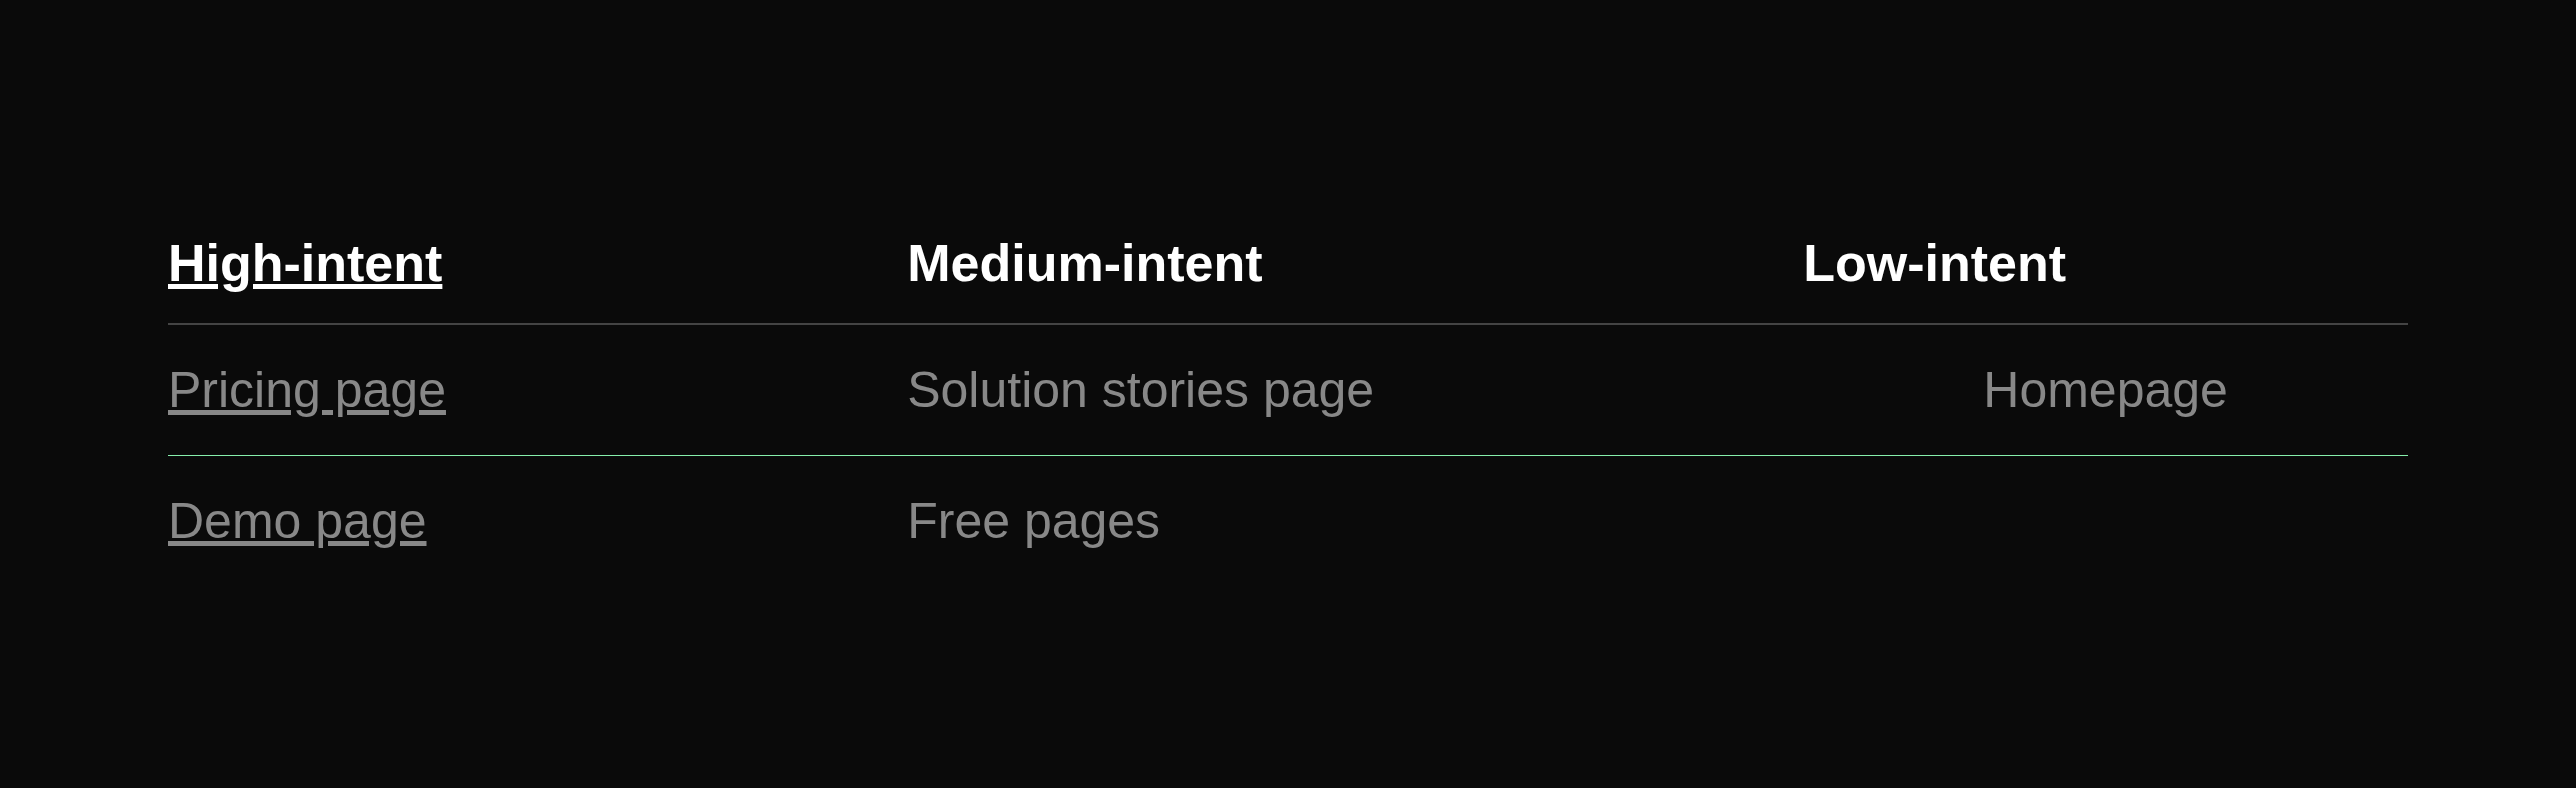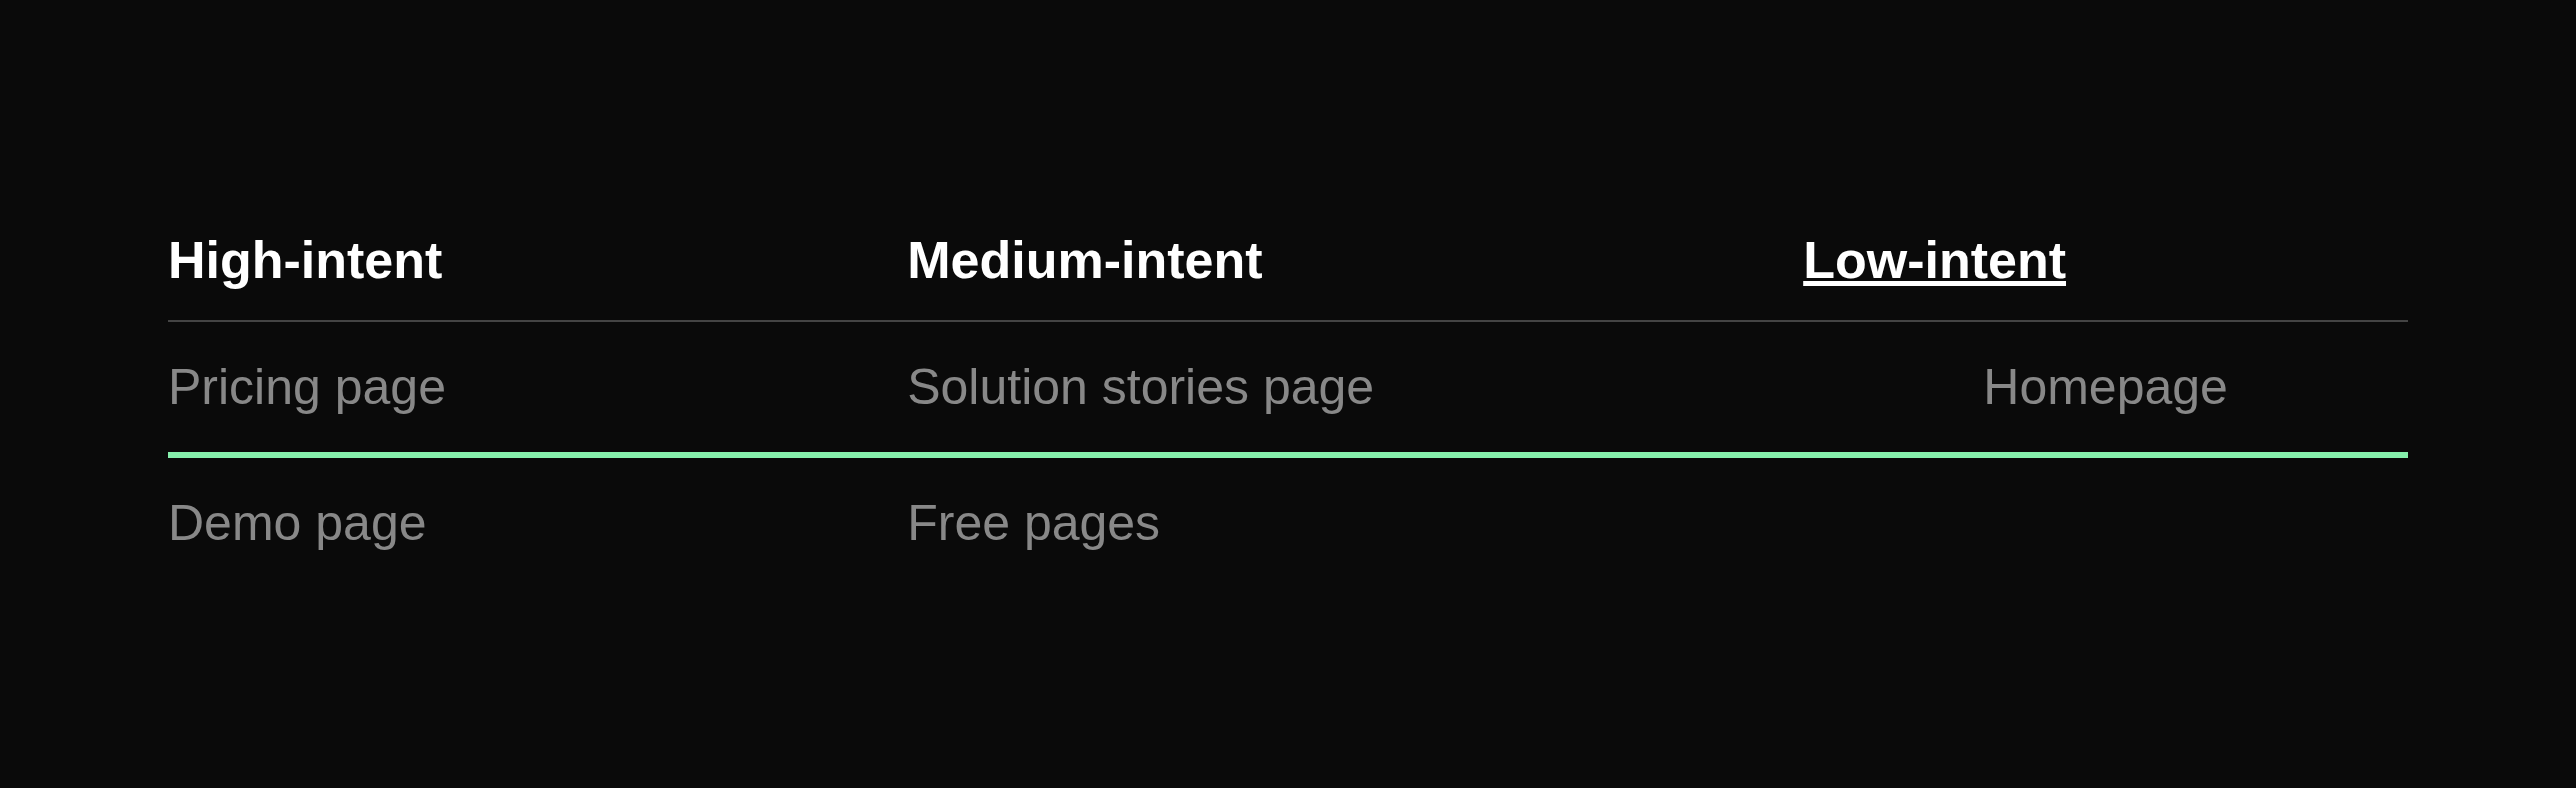--- a/index.html
+++ b/index.html
@@ -33,43 +33,42 @@
       font-size: 52px;
       font-weight: 700;
       color: #ffffff;
       text-align: left;
       padding: 30px 40px 30px 0;
       border-bottom: 2px solid #444444;
     }
 
     .intent-table thead tr th:last-child {
       padding-right: 0;
-      text-decoration: underline;
     }
 
     .intent-table tbody tr td {
       font-size: 50px;
       font-weight: 300;
       color: #888888;
       text-align: left;
       padding: 36px 40px 36px 0;
-      border-bottom: 6px solid #86efac;
+      border-bottom: 1px solid #86efac;
       vertical-align: middle;
     }
 
     .intent-table tbody tr td:last-child {
       padding-right: 0;
       text-align: center;
     }
 
     .intent-table tbody tr:last-child td {
       border-bottom: none;
     }
 
-    .col-high { width: 33%; }
+    .col-high { width: 33%; text-decoration: underline; }
     .col-medium { width: 40%; }
     .col-low { width: 27%; }
   </style>
 </head>
 <body>
 
 <div class="table-container">
   <table class="intent-table">
     <thead>
       <tr>

